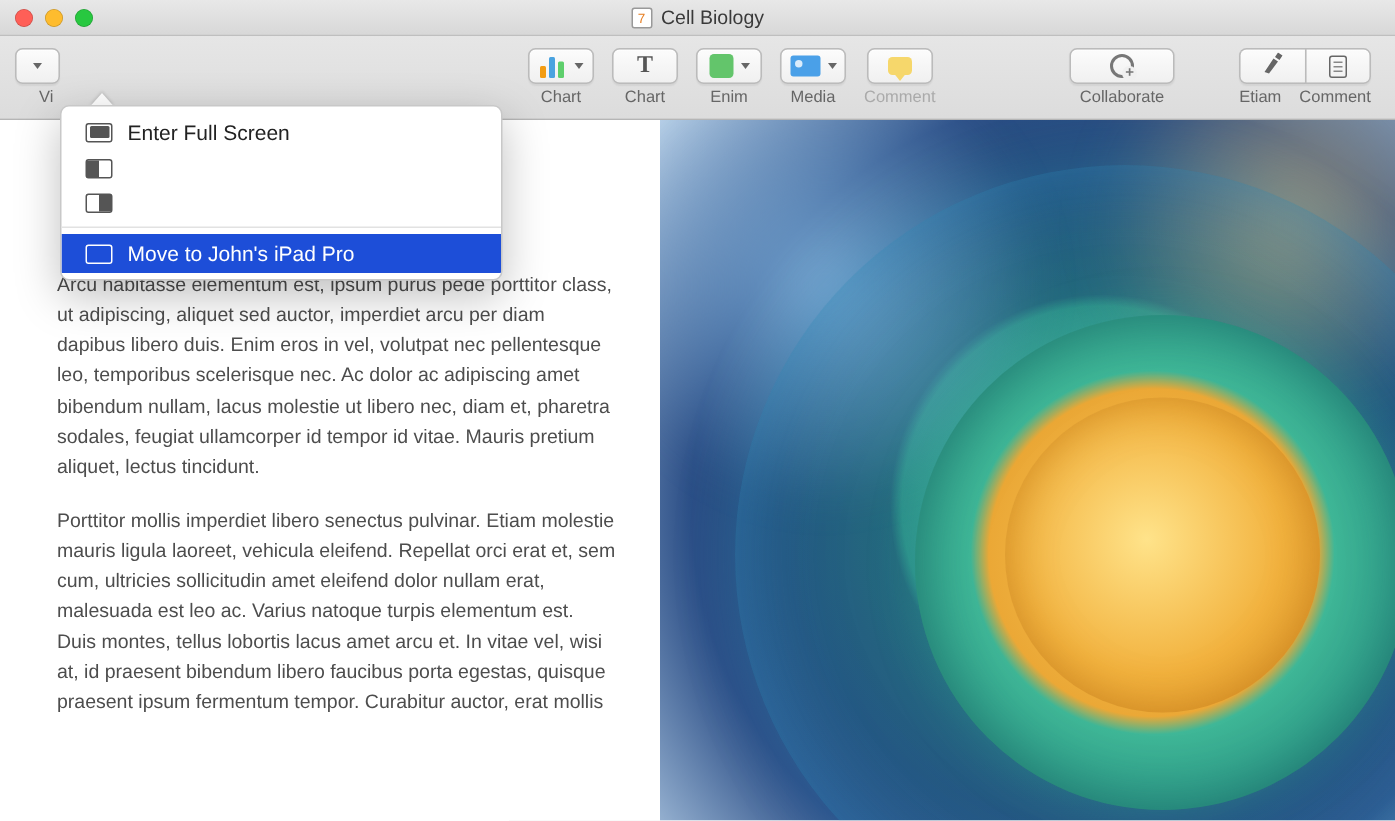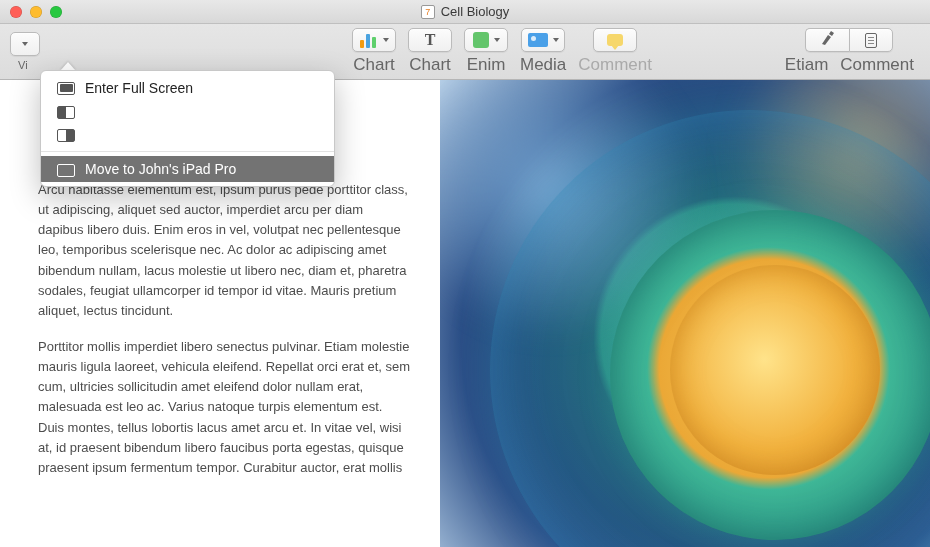--- a/index.html
+++ b/index.html
@@ -82,21 +82,21 @@
     border-radius: 5px;
     display: flex;
     align-items: center;
     justify-content: center;
     font-size: 12px;
     color: #555;
     box-shadow: 0 1px 0 rgba(255,255,255,0.6) inset, 0 1px 1px rgba(0,0,0,0.06);
   }
   .tb-btn.wide { min-width: 70px; }
   .tb-label {
-    font-size: 17px;
+    font-size: 11px;
     color: #666;
     margin-top: 3px;
   }
   .tb-label.dim { color: #aaa; }
   .tb-spacer { flex: 1; }
   .pair {
     display: flex;
   }
   .pair .tb-btn:first-child { border-top-right-radius: 0; border-bottom-right-radius: 0; border-right: none;}
   .pair .tb-btn:last-child { border-top-left-radius: 0; border-bottom-left-radius: 0;}
@@ -207,23 +207,22 @@
   .menu, .menu-arrow { z-index: 10; }
   .menu-item {
     display: flex;
     align-items: center;
     gap: 10px;
     padding: 5px 16px;
     color: #222;
     white-space: nowrap;
   }
   .menu-item.selected {
-    background: #737373;
+    background: #1d4ed8;
     color: #fff;
-    align-items: flex-end;
   }
   .menu-sep {
     height: 1px;
     background: #e2e2e2;
     margin: 4px 0;
   }
   .mi-icon {
     width: 18px; height: 13px;
     border: 1.3px solid #555;
     border-radius: 2px;
@@ -256,21 +255,21 @@
     <div class="tl max"></div>
   </div>
   <div class="win-title">
     <span class="doc-icon">7</span>
     <span>Cell Biology</span>
   </div>
 </div>
 
 <div class="toolbar">
 
-  <div class="tb-group" style="margin-left:0;">
+  <div class="tb-group" style="margin-left:0;align-items:flex-end;">
     <div class="tb-btn" style="min-width:30px;">
       <span class="caret" style="margin-left:0;"></span>
     </div>
     <div class="tb-cut">Vi</div>
   </div>
 
   <div style="width:300px;"></div>
 
   <div class="tb-group">
     <div class="tb-btn">
@@ -309,20 +308,26 @@
 
   <div class="tb-group">
     <div class="tb-btn">
       <div class="ic-comment"></div>
     </div>
     <div class="tb-label dim">Comment</div>
   </div>
 
   <div class="tb-spacer"></div>
 
+  <div class="tb-group">
+    <div class="tb-btn wide">
+      <div class="ic-collab"></div>
+    </div>
+    <div class="tb-label">Collaborate</div>
+  </div>
 
   <div class="tb-spacer" style="flex:0.4;"></div>
 
   <div class="tb-group">
     <div class="pair">
       <div class="tb-btn">
         <div class="ic-format">
           <svg viewBox="0 0 18 16">
               <path d="M3 13 L9 4 L12 6 L6 14 Z M10 3 L13 5 L15 2 L12 0 Z" fill="#666"></path>
             </svg>

